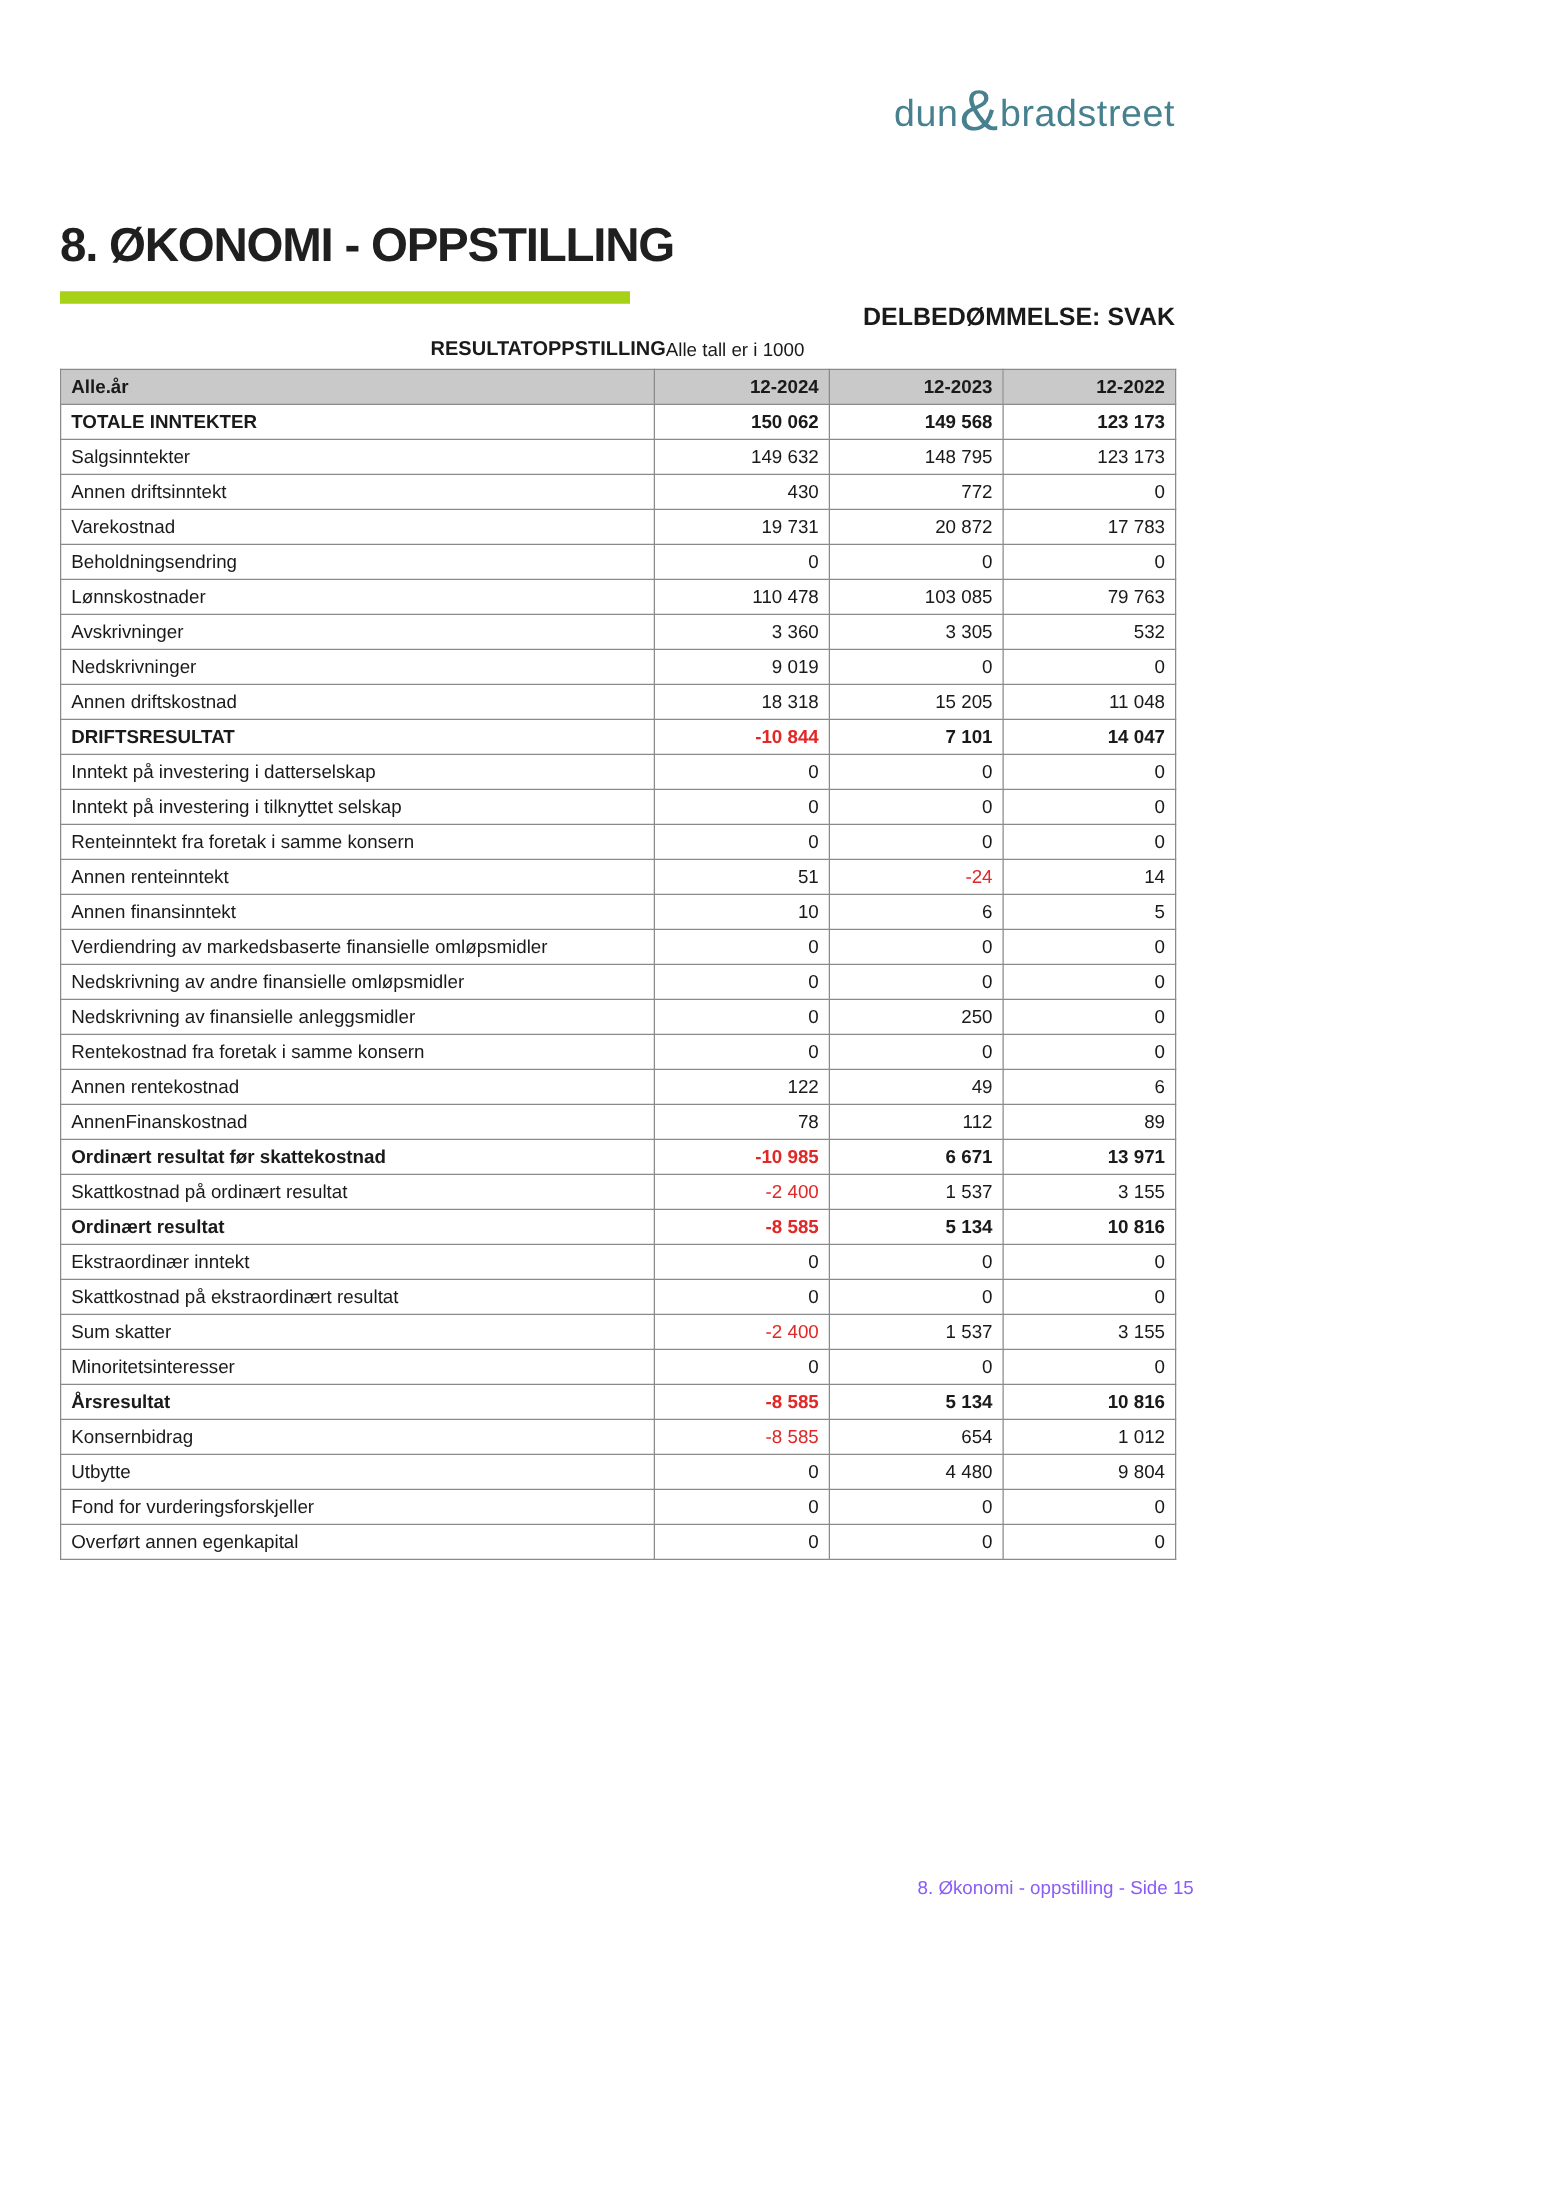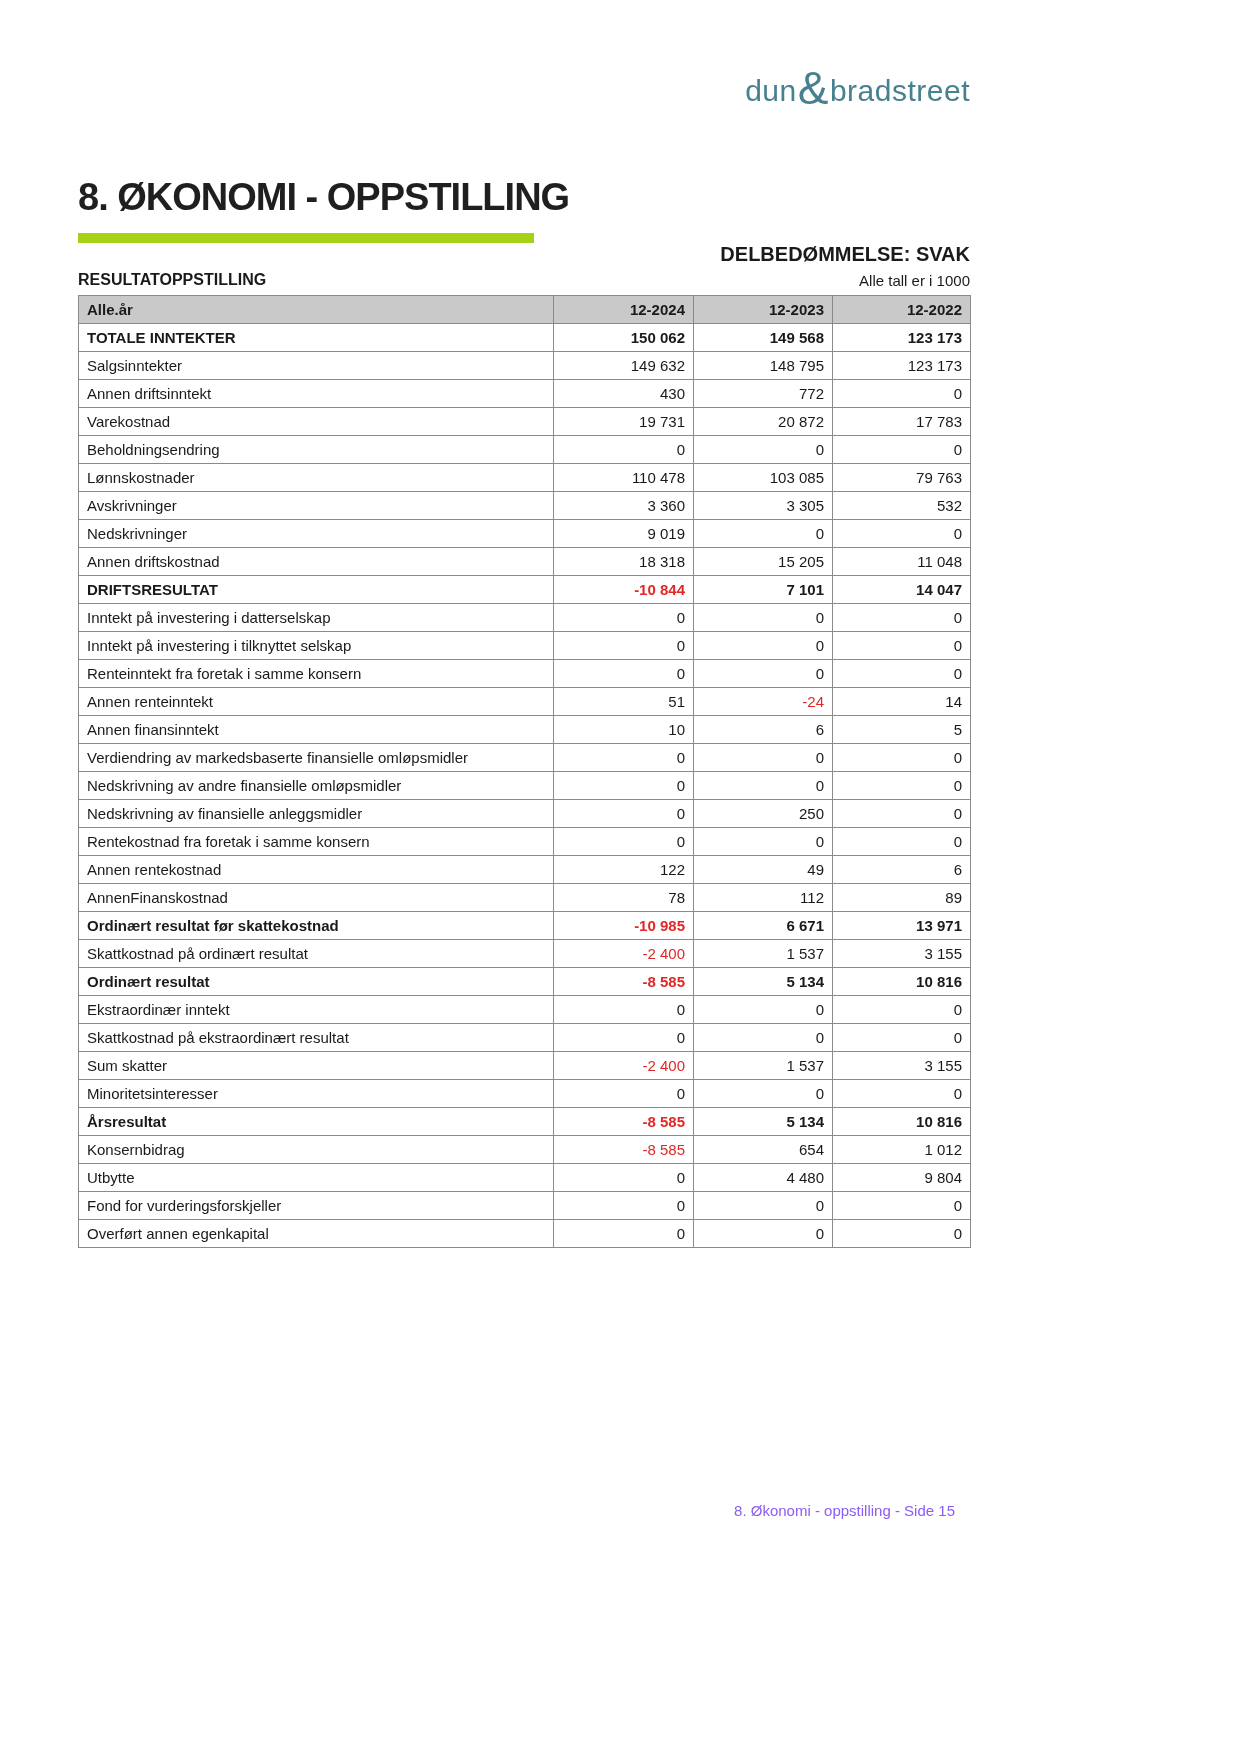--- a/index.html
+++ b/index.html
@@ -6,21 +6,21 @@
   html, body { background: #ffffff; }
   body {
     width: 1241px; height: 1754px;
     position: relative;
     font-family: "Liberation Sans", sans-serif;
     color: #1a1a1a;
     overflow: hidden;
   }
   .content {
     position: absolute;
-    left: 78px; top: 0;
+    left: 48px; top: 0;
     width: 892px;
   }
   
   .logo-row {
     display: flex;
     justify-content: flex-end;
     align-items: baseline;
     margin-top: 70px;
     height: 42px;
   }
@@ -55,21 +55,21 @@
   }
   
   .assessment {
     text-align: right;
     font-size: 20px;
     font-weight: bold;
     color: #1a1a1a;
   }
   .caption-row {
     display: flex;
-    justify-content: space-between;
+    justify-content: center;
     align-items: flex-end;
     margin-top: 5px;
     margin-bottom: 6px;
   }
   .caption-row .section-label {
     font-size: 16px;
     font-weight: bold;
   }
   .caption-row .units-note {
     font-size: 15px;

